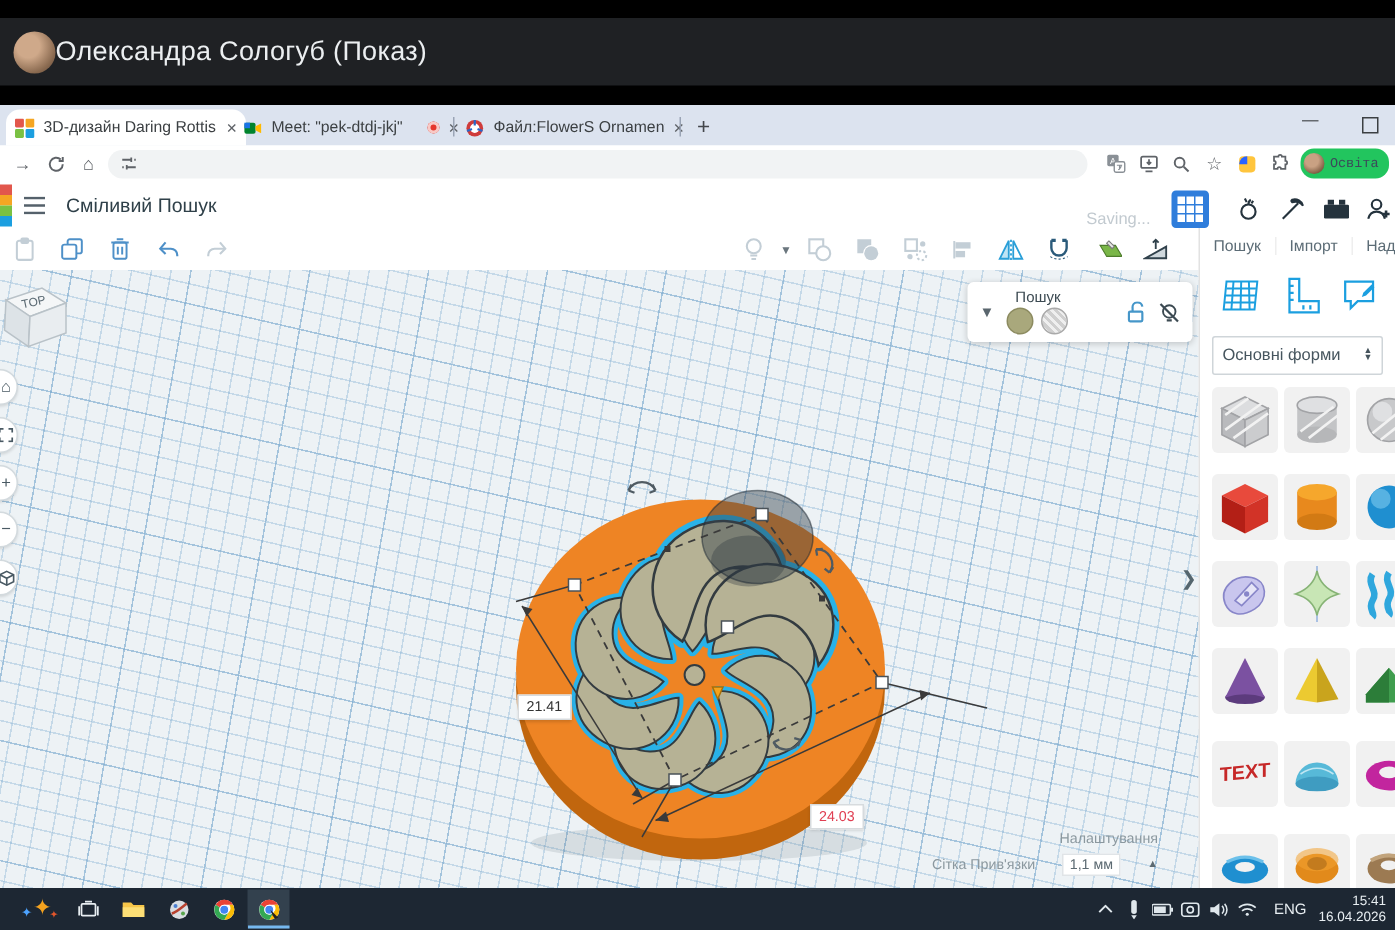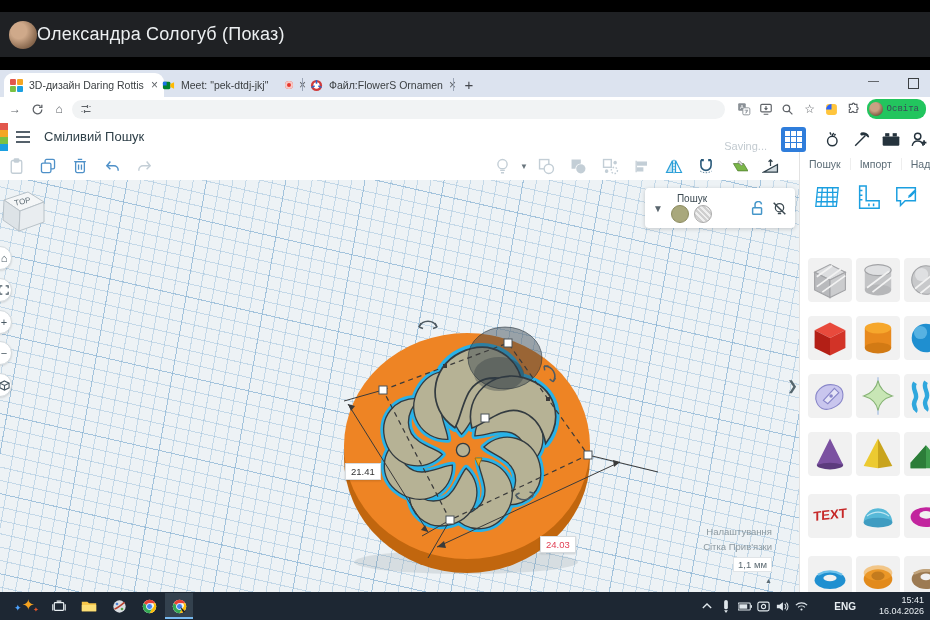--- a/index.html
+++ b/index.html
@@ -78,21 +78,21 @@
   .sp-mid{display:flex;flex-direction:column;align-items:flex-start;}
   .sp-title{font-size:10px;color:#3c4a52;margin:0 0 1px 6px;}
   .sw{width:16px;height:16px;border-radius:50%;display:inline-block;}
   .sw.solid{background:#a9a87c;border:1px solid #8c8b60;}
   .sw.hole{background:repeating-linear-gradient(45deg,#cfcfcf 0 2px,#efefef 2px 4px);border:1px solid #a9a9a9;}
   .sp-right{margin-left:auto;display:flex;align-items:center;gap:8px;color:#3c4a52;}
   .dim-label{position:absolute;background:#fff;border:1px solid #d7dbde;box-shadow:0 1px 2px rgba(0,0,0,.15);
              font-size:9.5px;color:#333;padding:2px 5px;}
   .dim-label.red{color:#e03e52;}
   .canvas-settings{position:absolute;right:28px;bottom:8px;text-align:right;font-size:9.5px;color:#8b989f;}
-  .snap-row{display:flex;align-items:flex-end;gap:5px;margin-top:4px;justify-content:flex-end;flex-direction:column;}
+  .snap-row{display:flex;align-items:center;gap:18px;margin-top:4px;justify-content:flex-end;}
   .snap-val{background:#fff;border:1px solid #e0e4e7;padding:1px 4px;color:#5c6a72;font-size:9.5px;}
   .panel-collapse{position:absolute;left:787px;top:198px;color:#55666e;font-size:13px;}
 
   
   .right-panel{position:absolute;top:0;right:0;width:130px;bottom:0;background:#fff;border-left:1px solid #e2e2e2;overflow:hidden;}
   .rp-actions{display:flex;height:24px;align-items:center;}
   .rp-actions .a{font-size:10.5px;color:#5c6c76;padding:0 9px;white-space:nowrap;border-right:1px solid #eee;}
   .rp-tools{display:flex;gap:12px;padding:6px 10px 4px 12px;}
   .rp-tool{width:30px;height:32px;color:#1b9fe0;}
   .rp-dd{margin:6px 8px 0 8px;height:24px;border:1px solid #cfd5d9;border-radius:2px;background:#fff;
@@ -107,21 +107,21 @@
              display:flex;align-items:center;font-size:11px;color:#444;}
   .tb-search svg{margin:0 8px 0 10px;}
   .spark{margin-left:14px;position:relative;width:30px;height:22px;}
   .spark .s1{position:absolute;left:8px;top:1px;color:#f4a21f;font-size:15px;}
   .spark .s2{position:absolute;left:0px;top:8px;color:#4da3ff;font-size:9px;}
   .spark .s3{position:absolute;left:19px;top:11px;color:#e2562c;font-size:7px;}
   .tb-app{width:28px;height:26px;margin:0 1px;}
   .tb-app.active{background:#33414e;box-shadow:inset 0 -2px 0 #76b9f0;}
   .tray{margin-left:auto;display:flex;align-items:center;color:#e8eef2;}
   .tray .tic{width:19px;height:16px;color:#dfe7ec;}
-  .tray .lang{font-size:10px;margin:0 23px;font-weight:bold;}
+  .tray .lang{font-size:10px;margin:0 8px;}
   .clock{text-align:right;font-size:9px;line-height:11px;margin-right:6px;}
 
   svg{display:block;}
 </style>
 </head>
 <body>
 
 <div id="screen">
 
   <div class="meet-header">
@@ -525,20 +525,27 @@
                   <path d="M5 7h3 M5 12h3 M5 17h3 M15 21v3 M20 21v3"></path>
                 </svg>
             </div>
             <div class="rp-tool i">
               <svg width="26" height="28" viewBox="0 0 28 30" fill="none" stroke="#1b9fe0" stroke-width="1.6">
                   <path d="M3 4h20v14H12l-5 5v-5H3z"></path>
                   <path d="M16 12l6-6 2 2-6 6-3 1z" fill="#1b9fe0" stroke="none"></path>
                 </svg>
             </div>
           </div>
+          <div class="rp-dd">
+            <span>Основні форми</span>
+            <span class="spinner">
+                <span>▲</span>
+                <span>▼</span>
+              </span>
+          </div>
 
           <div class="gallery">
 
             <div class="tile" style="left:0;top:0;">
               <svg width="44" height="44" viewBox="0 0 40 40">
                   <polygon points="20,6 34,13 20,20 6,13" fill="#dcdddf" stroke="#a2a3a6"></polygon>
                   <polygon points="6,13 20,20 20,36 6,29" fill="#b9babd" stroke="#a2a3a6"></polygon>
                   <polygon points="34,13 20,20 20,36 34,29" fill="#cbccce" stroke="#a2a3a6"></polygon>
                   <path d="M8 26 L30 10 M13 31 L34 16 M8 17 L22 7" stroke="#f2f2f2" stroke-width="1.6"></path>
                 </svg>

